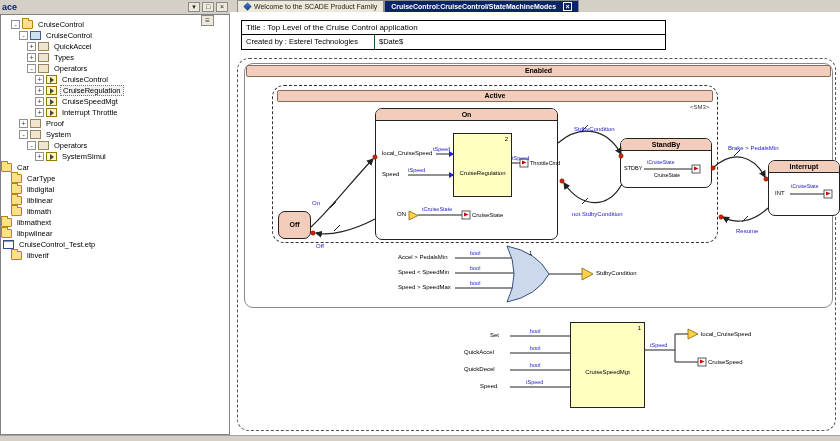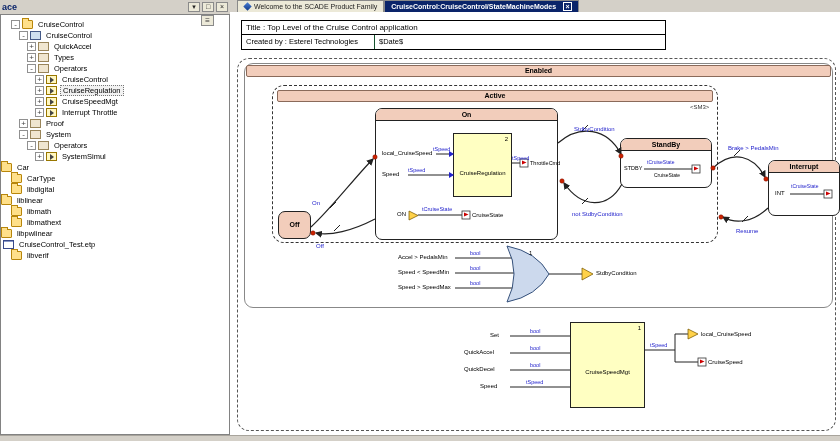--- a/index.html
+++ b/index.html
@@ -143,29 +143,29 @@
         <span class="tlabel">Car</span>
       </div>
     <div class="trow" style="padding-left:10px">
         <span class="ic ic-folder"></span>
         <span class="tlabel">CarType</span>
       </div>
     <div class="trow" style="padding-left:10px">
         <span class="ic ic-folder"></span>
         <span class="tlabel">libdigital</span>
       </div>
+    <div class="trow" style="padding-left:10px">
+        <span class="ic ic-folder"></span>
+        <span class="tlabel">liblinear</span>
+      </div>
+    <div class="trow" style="padding-left:10px">
+        <span class="ic ic-folder"></span>
+        <span class="tlabel">libmath</span>
+      </div>
     <div class="trow" style="">
-        <span class="ic ic-folder"></span>
-        <span class="tlabel">liblinear</span>
-      </div>
-    <div class="trow" style="padding-left:10px">
-        <span class="ic ic-folder"></span>
-        <span class="tlabel">libmath</span>
-      </div>
-    <div class="trow" style="padding-left:10px">
         <span class="ic ic-folder"></span>
         <span class="tlabel">libmathext</span>
       </div>
     <div class="trow" style="">
         <span class="ic ic-folder"></span>
         <span class="tlabel">libpwlinear</span>
       </div>
     <div class="trow" style="padding-left:2px">
         <span class="ic ic-project"></span>
         <span class="tlabel">CruiseControl_Test.etp</span>

